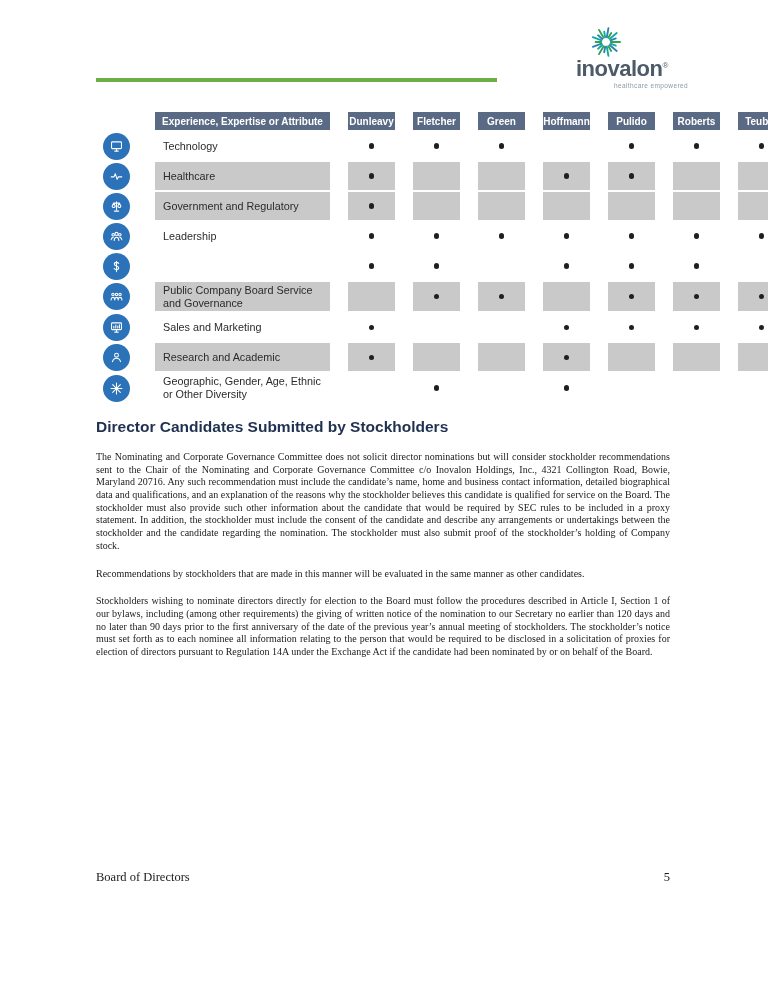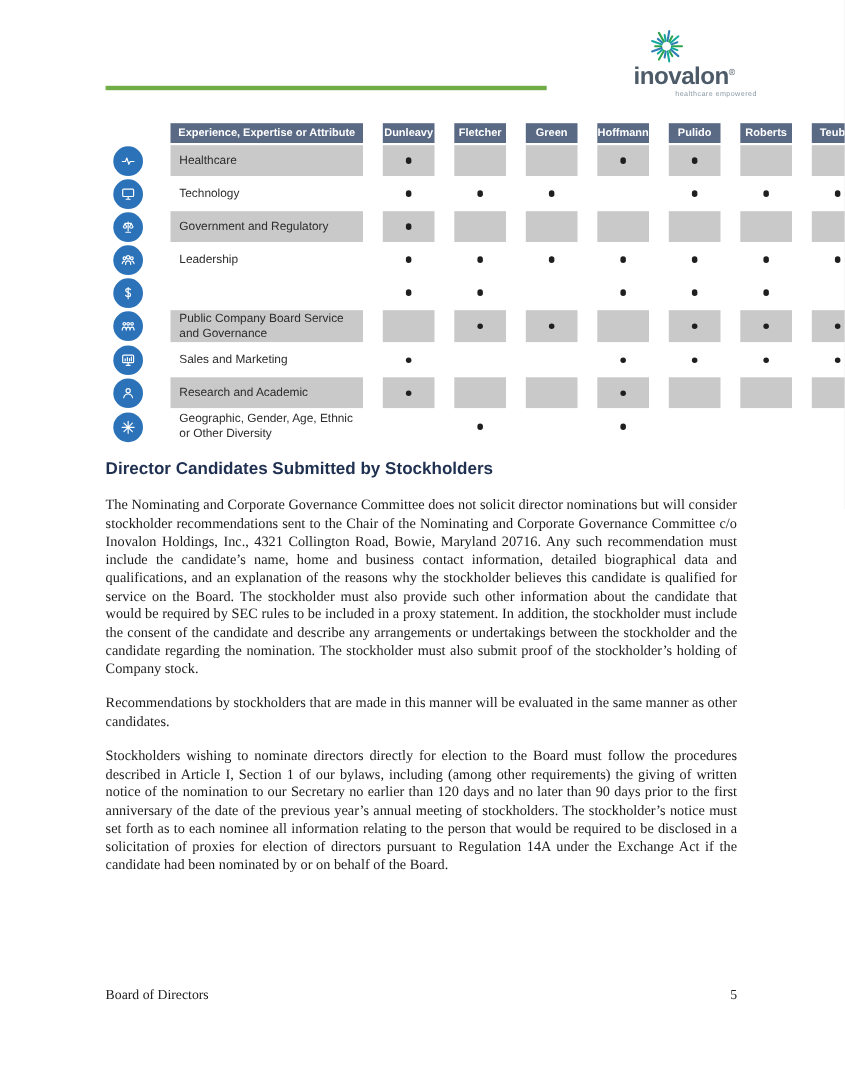--- a/index.html
+++ b/index.html
@@ -42,28 +42,28 @@
   .icon-circle svg { width:17px; height:17px; stroke:#ffffff; stroke-width:1.5; fill:none; stroke-linecap:round; stroke-linejoin:round; }
   .dot { width:5.5px; height:5.5px; border-radius:50%; background:#1f1f1f; }
 
   
   .section-heading {
     position:absolute; left:96px; top:418px; width:574px;
     font-size:15.5px; font-weight:bold; color:#1f3050;
   }
   .bodytext {
     position:absolute; left:96px; top:451px; width:574px;
-    font-family:"Liberation Serif", serif; font-size:13px; line-height:1.27;
+    font-family:"Liberation Serif", serif; font-size:10px; line-height:1.27;
     color:#1a1a1a; text-align:justify;
   }
   .bodytext p { margin-bottom:15px; }
 
   
   .footer {
-    position:absolute; left:96px; top:897px; width:574px;
+    position:absolute; left:96px; top:870px; width:574px;
     display:flex; justify-content:space-between;
     font-family:"Liberation Serif", serif; font-size:12.5px; color:#1a1a1a;
   }
 </style>
 </head>
 <body>
 
 <div class="page">
 
   <div class="green-rule"></div>
@@ -100,43 +100,20 @@
         <div class="cell icon-cell"></div>
         <div class="cell">Experience, Expertise or Attribute</div>
         <div class="cell">Dunleavy</div>
         <div class="cell">Fletcher</div>
         <div class="cell">Green</div>
         <div class="cell">Hoffmann</div>
         <div class="cell">Pulido</div>
         <div class="cell">Roberts</div>
         <div class="cell">Teuber</div>
       </div>
-      <div class="mrow data shade">
-        <div class="cell icon-cell">
-          <div class="icon-circle">
-            <svg viewBox="0 0 24 24">
-              <path d="M4.5 12.5h4l1.8-4.5 2.6 8 1.8-3.5h4.8"></path>
-            </svg>
-          </div>
-        </div>
-        <div class="cell label-cell bg">Healthcare</div>
-        <div class="cell mark-cell bg">
-          <span class="dot"></span>
-        </div>
-        <div class="cell mark-cell bg"></div>
-        <div class="cell mark-cell bg"></div>
-        <div class="cell mark-cell bg">
-          <span class="dot"></span>
-        </div>
-        <div class="cell mark-cell bg">
-          <span class="dot"></span>
-        </div>
-        <div class="cell mark-cell bg"></div>
-        <div class="cell mark-cell bg"></div>
-      </div>
       <div class="mrow data">
         <div class="cell icon-cell">
           <div class="icon-circle">
             <svg viewBox="0 0 24 24">
               <rect x="5" y="5.5" width="14" height="9.5" rx="1.2"></rect>
               <path d="M9.5 18.5h5M12 15v3.5"></path>
             </svg>
           </div>
         </div>
         <div class="cell label-cell bg">Technology</div>
@@ -152,20 +129,43 @@
         <div class="cell mark-cell bg"></div>
         <div class="cell mark-cell bg">
           <span class="dot"></span>
         </div>
         <div class="cell mark-cell bg">
           <span class="dot"></span>
         </div>
         <div class="cell mark-cell bg">
           <span class="dot"></span>
         </div>
+      </div>
+      <div class="mrow data shade">
+        <div class="cell icon-cell">
+          <div class="icon-circle">
+            <svg viewBox="0 0 24 24">
+              <path d="M4.5 12.5h4l1.8-4.5 2.6 8 1.8-3.5h4.8"></path>
+            </svg>
+          </div>
+        </div>
+        <div class="cell label-cell bg">Healthcare</div>
+        <div class="cell mark-cell bg">
+          <span class="dot"></span>
+        </div>
+        <div class="cell mark-cell bg"></div>
+        <div class="cell mark-cell bg"></div>
+        <div class="cell mark-cell bg">
+          <span class="dot"></span>
+        </div>
+        <div class="cell mark-cell bg">
+          <span class="dot"></span>
+        </div>
+        <div class="cell mark-cell bg"></div>
+        <div class="cell mark-cell bg"></div>
       </div>
       <div class="mrow data shade">
         <div class="cell icon-cell">
           <div class="icon-circle">
             <svg viewBox="0 0 24 24">
               <path d="M12 5.5v11M8 7.2h8M8 7.2l-2.2 4.5a2.3 2.3 0 0 0 4.4 0L8 7.2zM16 7.2l-2.2 4.5a2.3 2.3 0 0 0 4.4 0L16 7.2zM9 18.5h6"></path>
             </svg>
           </div>
         </div>
         <div class="cell label-cell bg">Government and Regulatory</div>

